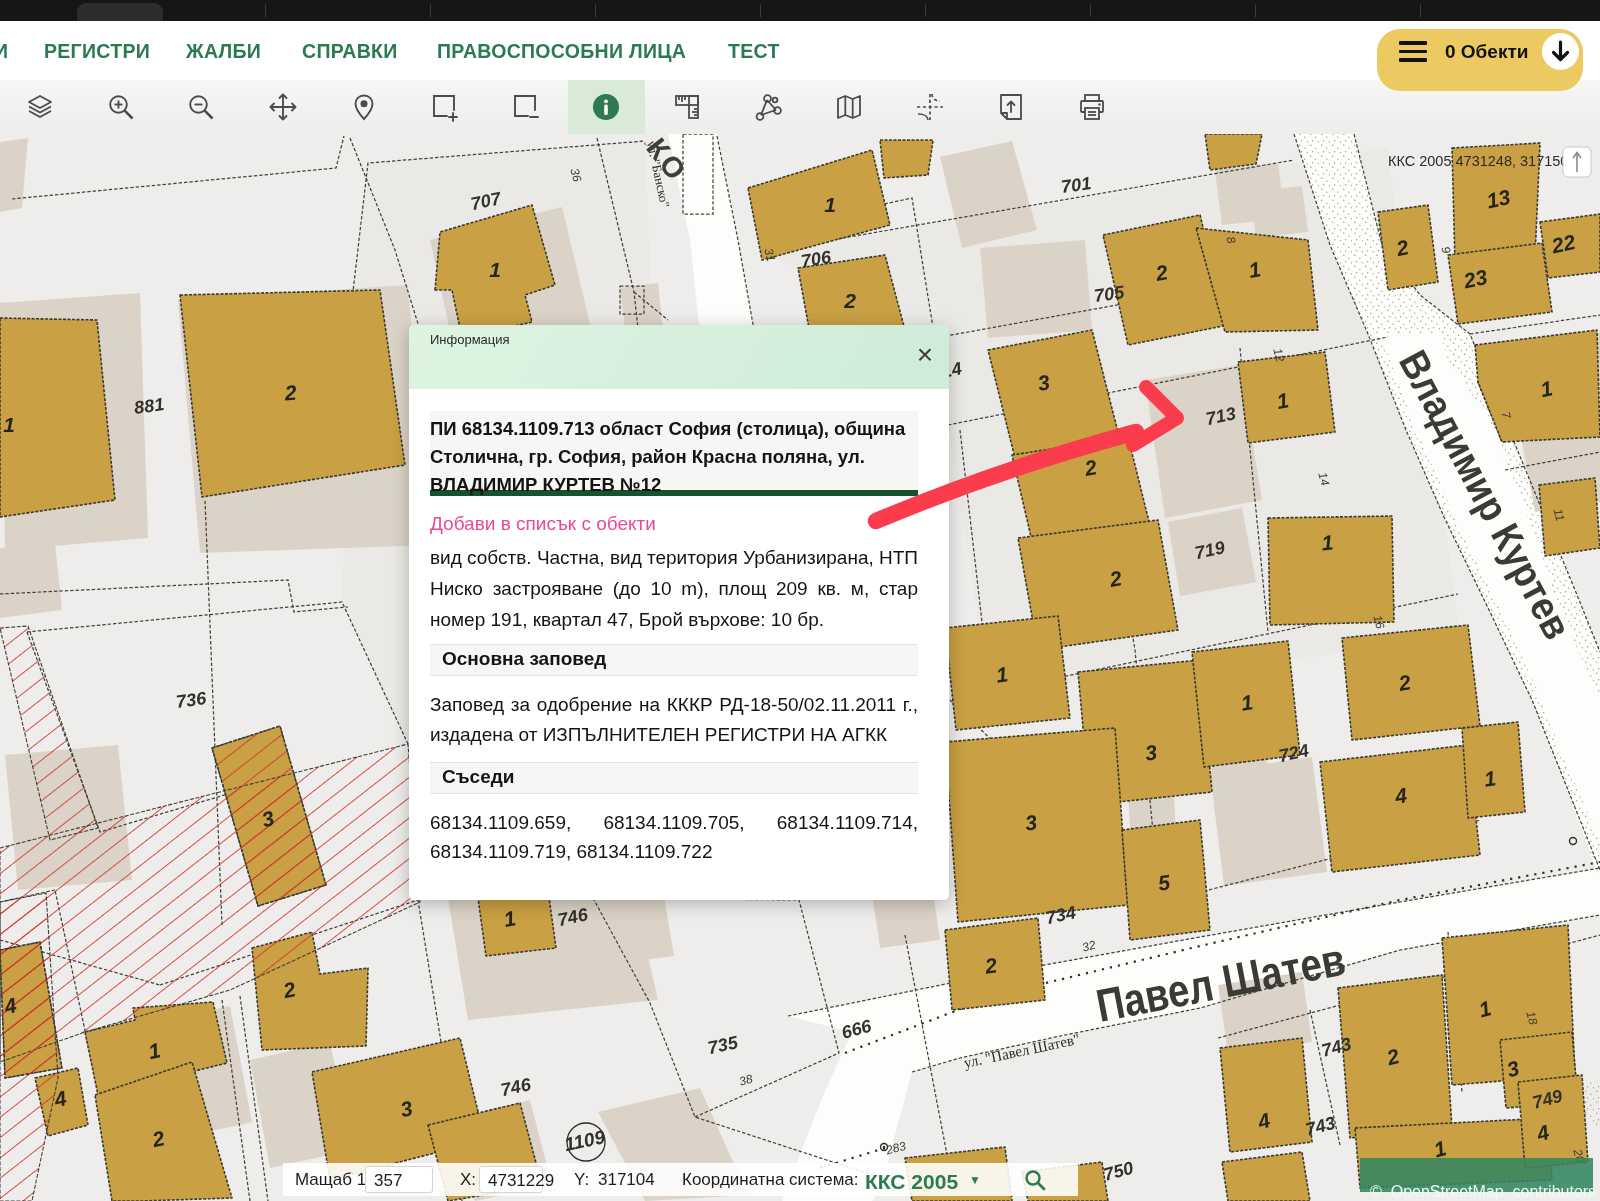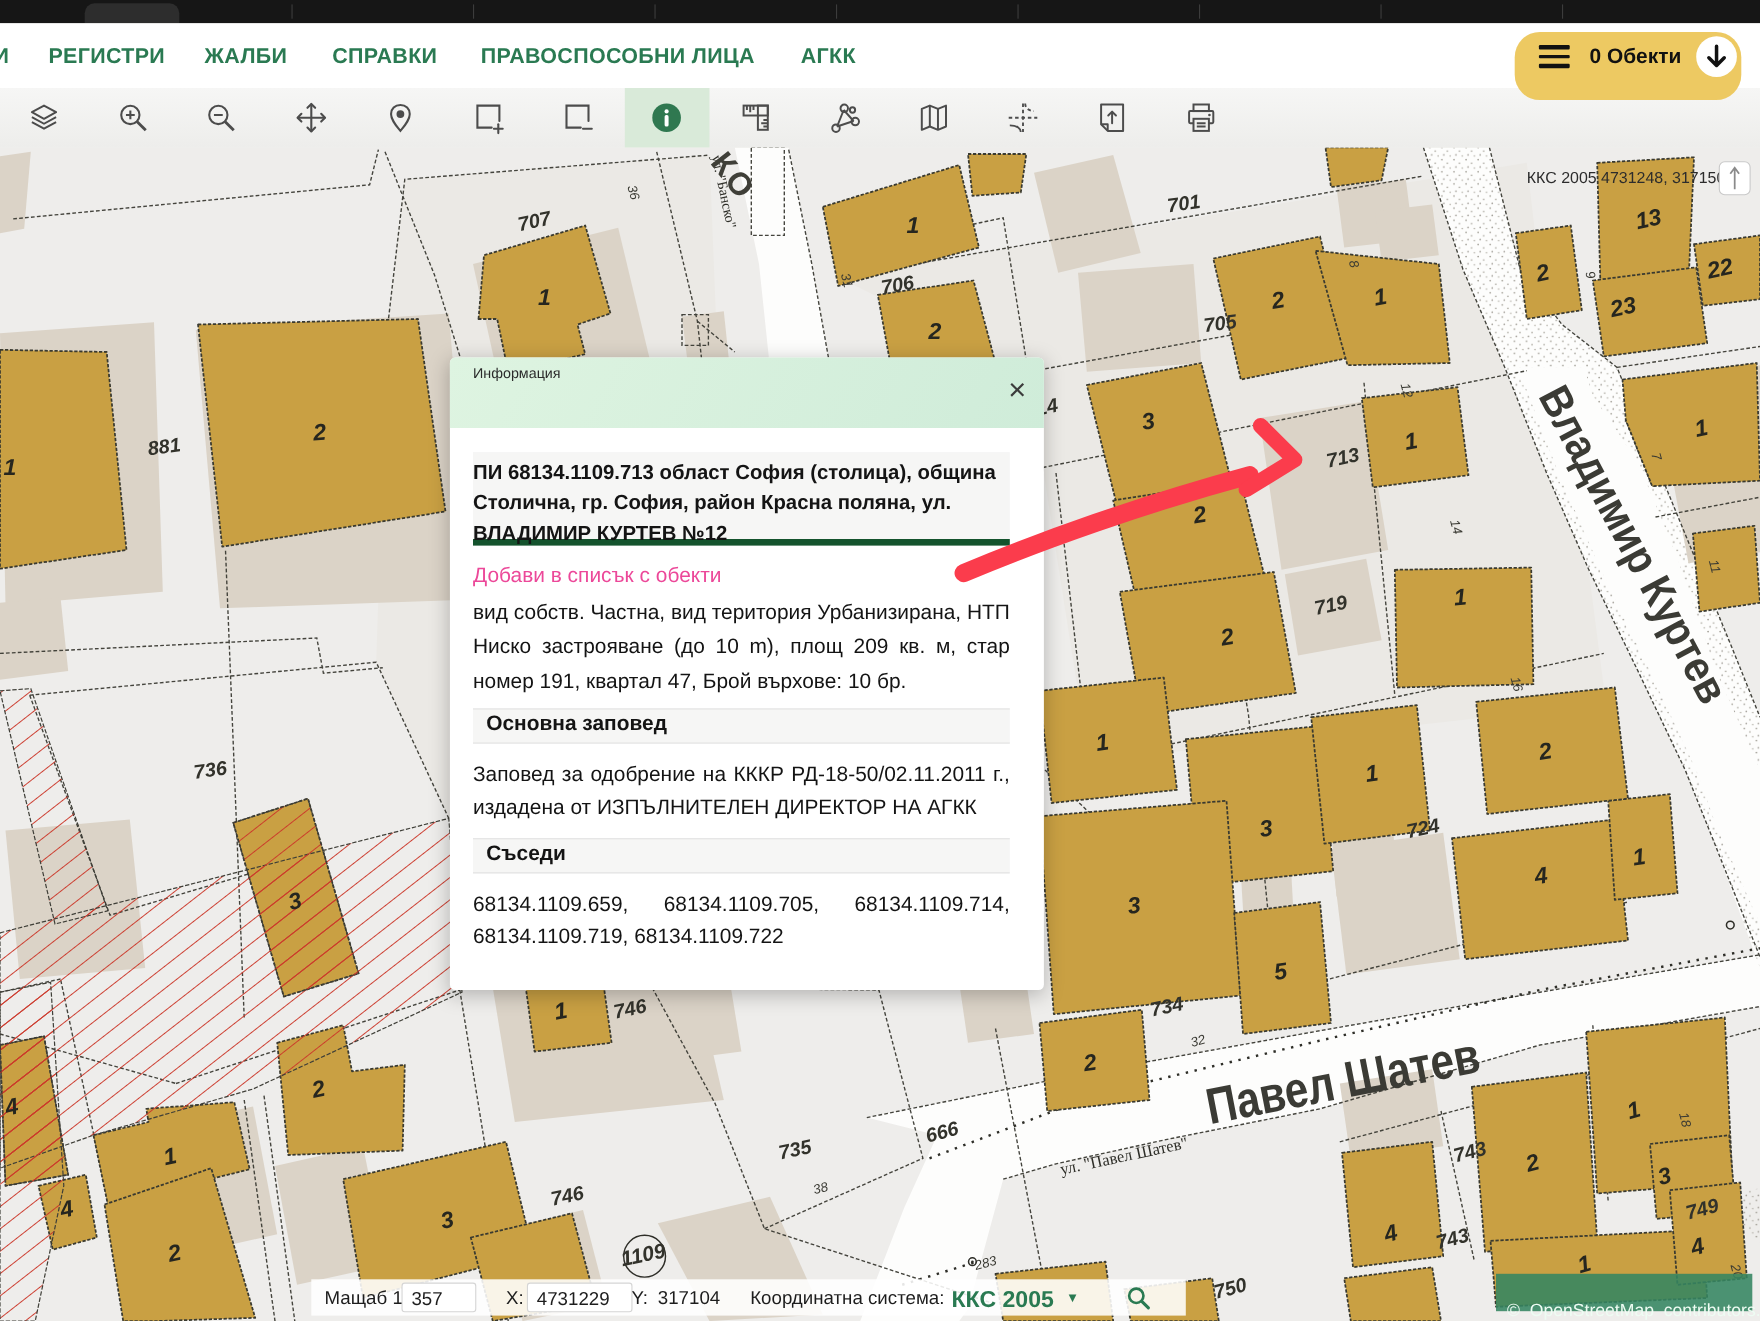--- a/index.html
+++ b/index.html
@@ -335,21 +335,21 @@
     <div class="sep" style="left:1255px"></div>
       <div class="sep" style="left:1420px"></div>
   </div>
 
   <div id="menubar">
     <span class="mi" style="left:-6px">И</span>
     <span class="mi" style="left:44px">РЕГИСТРИ</span>
     <span class="mi" style="left:186px">ЖАЛБИ</span>
     <span class="mi" style="left:302px">СПРАВКИ</span>
     <span class="mi" style="left:437px">ПРАВОСПОСОБНИ ЛИЦА</span>
-    <span class="mi" style="left:728px">АГКК</span>
+    <span class="mi" style="left:728px">ТЕСТ</span>
     <div id="pill">
       <div class="burger">
           <span></span>
           <span></span>
           <span></span>
         </div>
       <div class="lbl">0 Обекти</div>
       <div class="circ"><svg width="37" height="37" viewBox="0 0 37 37">
             <path d="M18.5 9 v17 M11.5 19.5 L18.5 26.5 L25.5 19.5" stroke="#111" stroke-width="3.2" fill="none" stroke-linecap="round" stroke-linejoin="round"></path>
           </svg></div>
@@ -484,35 +484,35 @@
       </div>
       <div class="pblock" style="top:124px; color:#ec4899;">Добави в списък с обекти</div>
       <div class="pblock" style="top:153px; line-height:31px;">
         <div class="j">вид собств. Частна, вид територия Урбанизирана, НТП</div>
         <div class="j">Ниско застрояване (до 10 m), площ 209 кв. м, стар</div>
         <div>номер 191, квартал 47, Брой върхове: 10 бр.</div>
       </div>
       <div class="sect" style="top:255px; height:32px; padding:3px 0 0 12px;">Основна заповед</div>
       <div class="pblock" style="top:301px; line-height:30px;">
         <div class="j">Заповед за одобрение на КККР РД-18-50/02.11.2011 г.,</div>
-        <div>издадена от ИЗПЪЛНИТЕЛЕН ДИРЕКТОР НА АГКК</div>
+        <div>издадена от ИЗПЪЛНИТЕЛЕН РЕГИСТРИ НА АГКК</div>
       </div>
       <div class="sect" style="top:373px; height:32px; padding:3px 0 0 12px;">Съседи</div>
       <div class="pblock" style="top:419px; line-height:29px;">
         <div class="j">68134.1109.659, 68134.1109.705, 68134.1109.714,</div>
         <div>68134.1109.719, 68134.1109.722</div>
       </div>
     </div>
   </div>
 
   <div id="bottombar">
     <span style="left:12px">Мащаб 1:</span>
     <div class="box" style="left:82px; width:68px;">357</div>
     <span style="left:177px">X:</span>
-    <div class="box" style="left:196px; width:96px;">4731229</div>
+    <div class="box" style="left:196px; width:64px;">4731229</div>
     <span style="left:291px">Y:</span>
     <span style="left:315px">317104</span>
     <span style="left:399px">Координатна система:</span>
     <span style="left:582px; color:#2a7a52; font-weight:bold; font-size:21px;">ККС 2005</span>
     <span style="left:686px; color:#2a7a52; font-size:12px; top:10px;">▼</span>
     <svg style="position:absolute; left:740px; top:5px;" width="24" height="24" viewBox="0 0 24 24">
         <circle cx="10" cy="10" r="6.5" fill="none" stroke="#2a7a52" stroke-width="2.4"></circle>
         <line x1="15" y1="15" x2="21" y2="21" stroke="#2a7a52" stroke-width="2.8" stroke-linecap="round"></line>
       </svg>
   </div>

